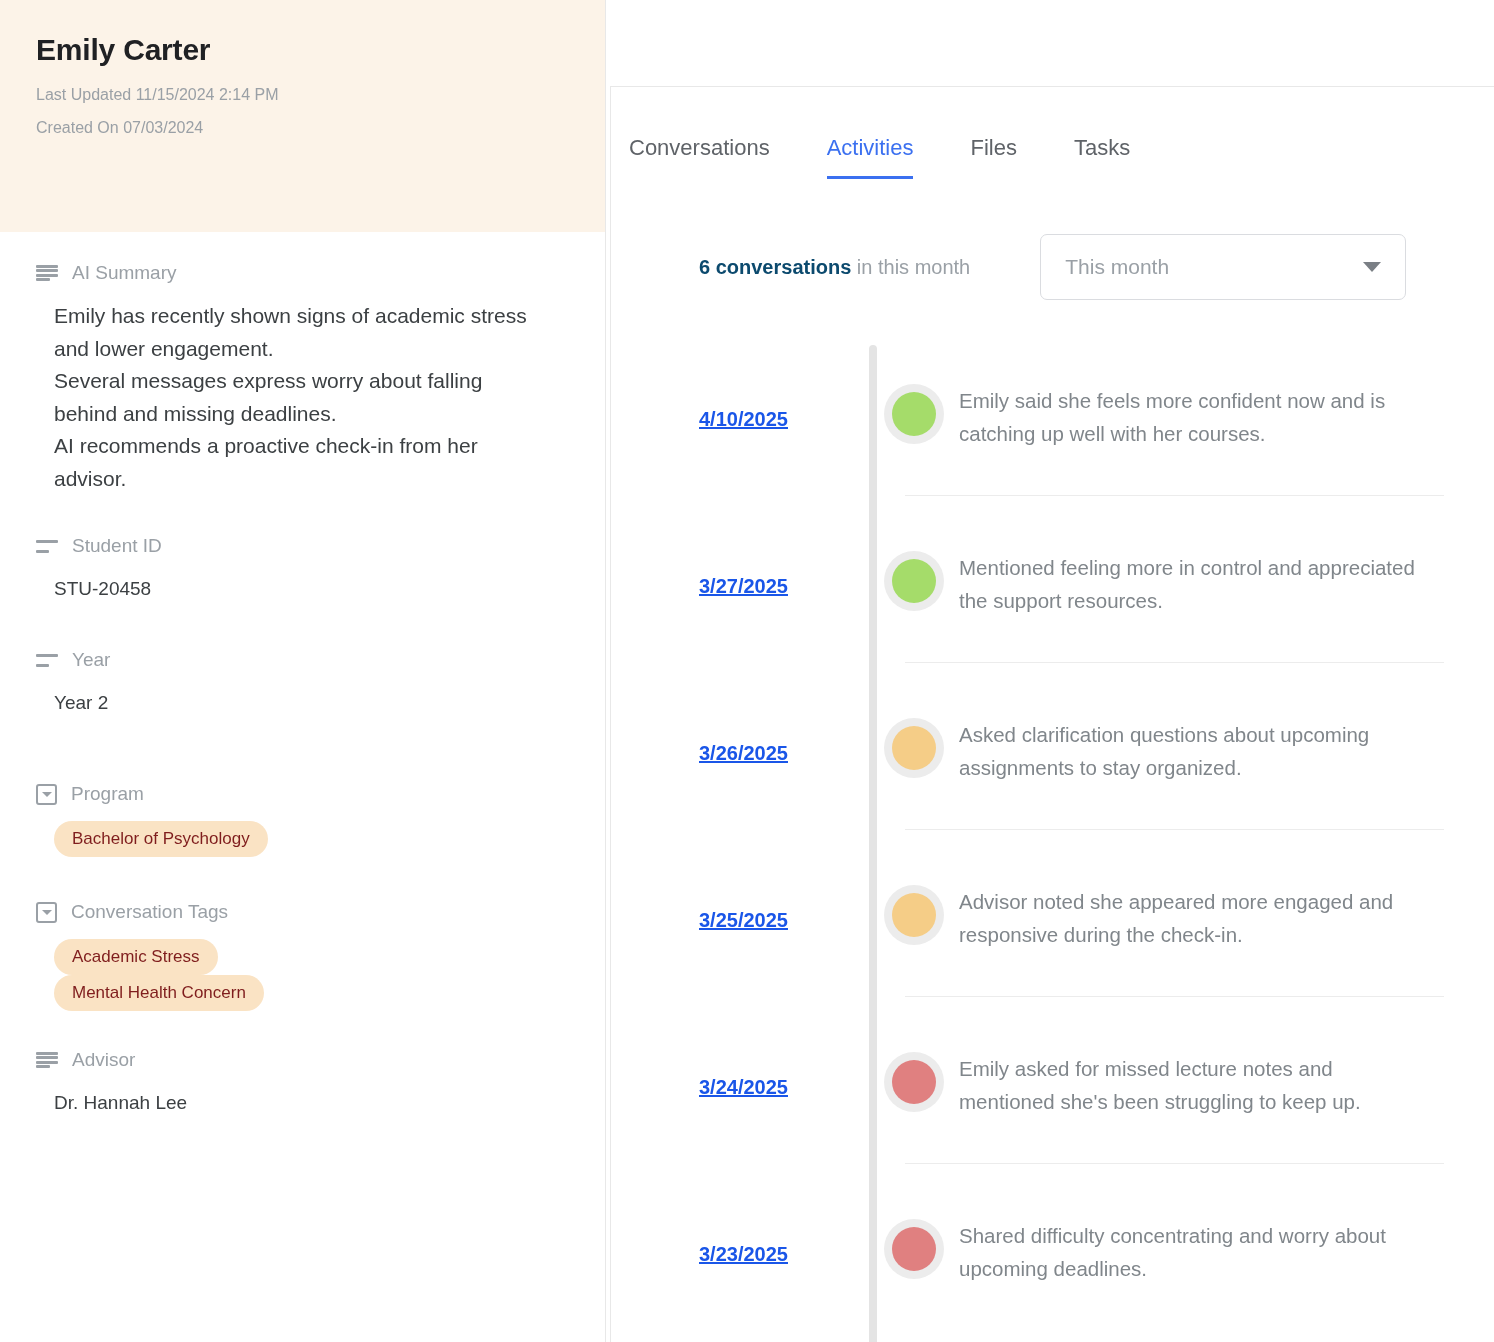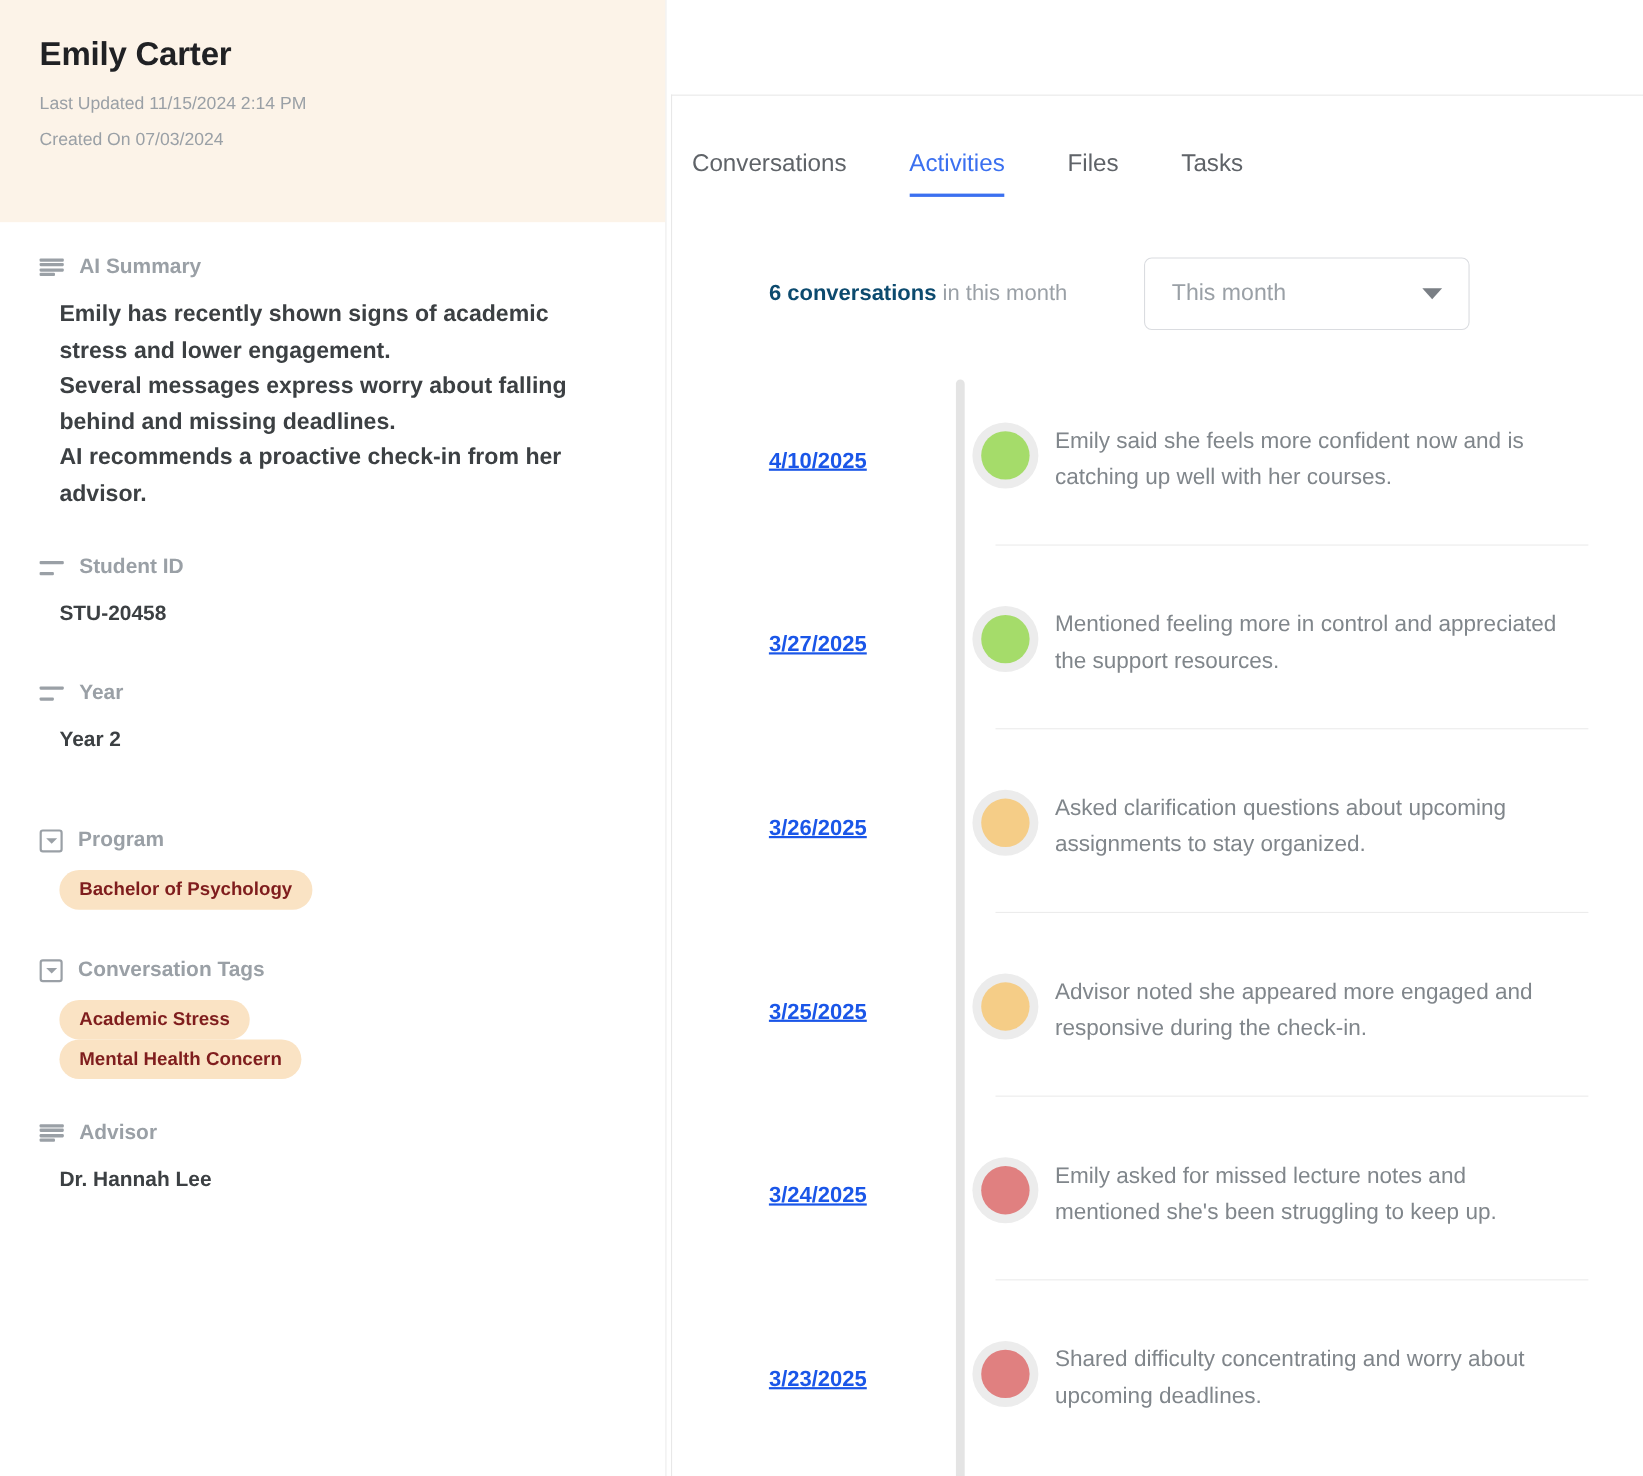--- a/index.html
+++ b/index.html
@@ -27,42 +27,41 @@
     background: #ffffff;
     border-right: 1px solid #e8e8e8;
     position: relative;
     overflow: hidden;
     flex: 0 0 606px;
   }
 
   .record-header {
     background: #fcf3e8;
     padding: 30px 36px 26px 36px;
-    height: 202px;
+    height: 232px;
   }
 
   .record-title {
     font-size: 30px;
     font-weight: bold;
     color: #202124;
     letter-spacing: -0.2px;
     line-height: 40px;
     margin-bottom: 8px;
   }
 
   .record-meta {
     font-size: 16px;
     color: #9aa0a6;
     line-height: 33px;
     white-space: nowrap;
   }
 
   .fields {
     padding: 30px 36px 10px 36px;
-    font-weight: bold;
   }
 
   .field-block { margin-bottom: 26px; }
 
   .field-head {
     display: flex;
     align-items: center;
     gap: 14px;
     margin-bottom: 16px;
     height: 22px;
@@ -193,21 +192,21 @@
   .conv-count {
     font-size: 20px;
     color: #9aa0a6;
     line-height: 26px;
     white-space: nowrap;
   }
   .conv-count b { color: #0c4a6e; font-weight: bold; }
 
   .period-select {
     margin-left: 70px;
-    width: 296px;
+    width: 366px;
     height: 66px;
     border: 1px solid #dadce0;
     border-radius: 7px;
     background: #ffffff;
     display: flex;
     align-items: center;
     padding: 0 24px;
     cursor: pointer;
   }
   .period-select .sel-value {

